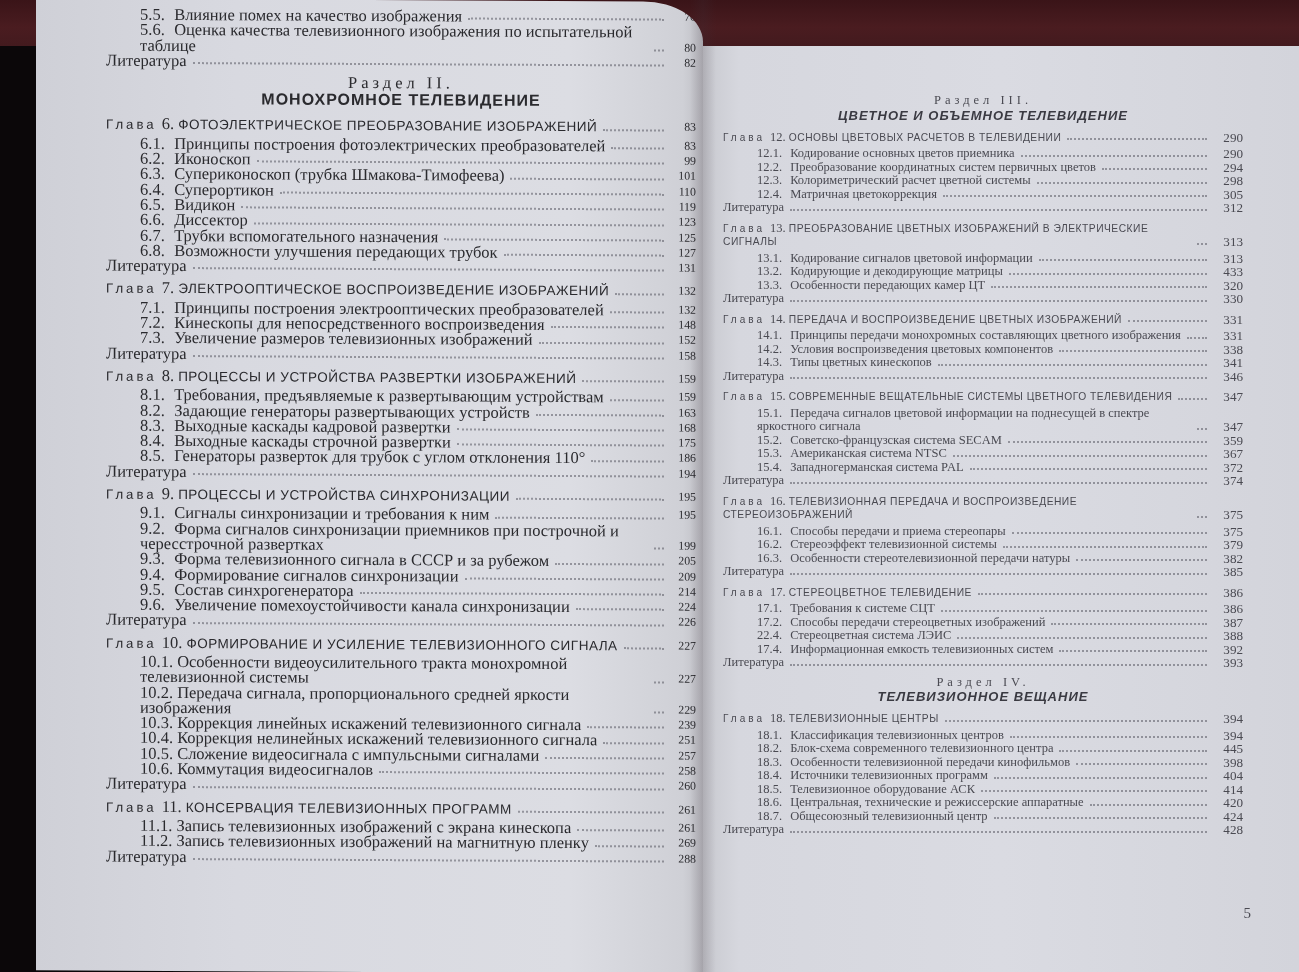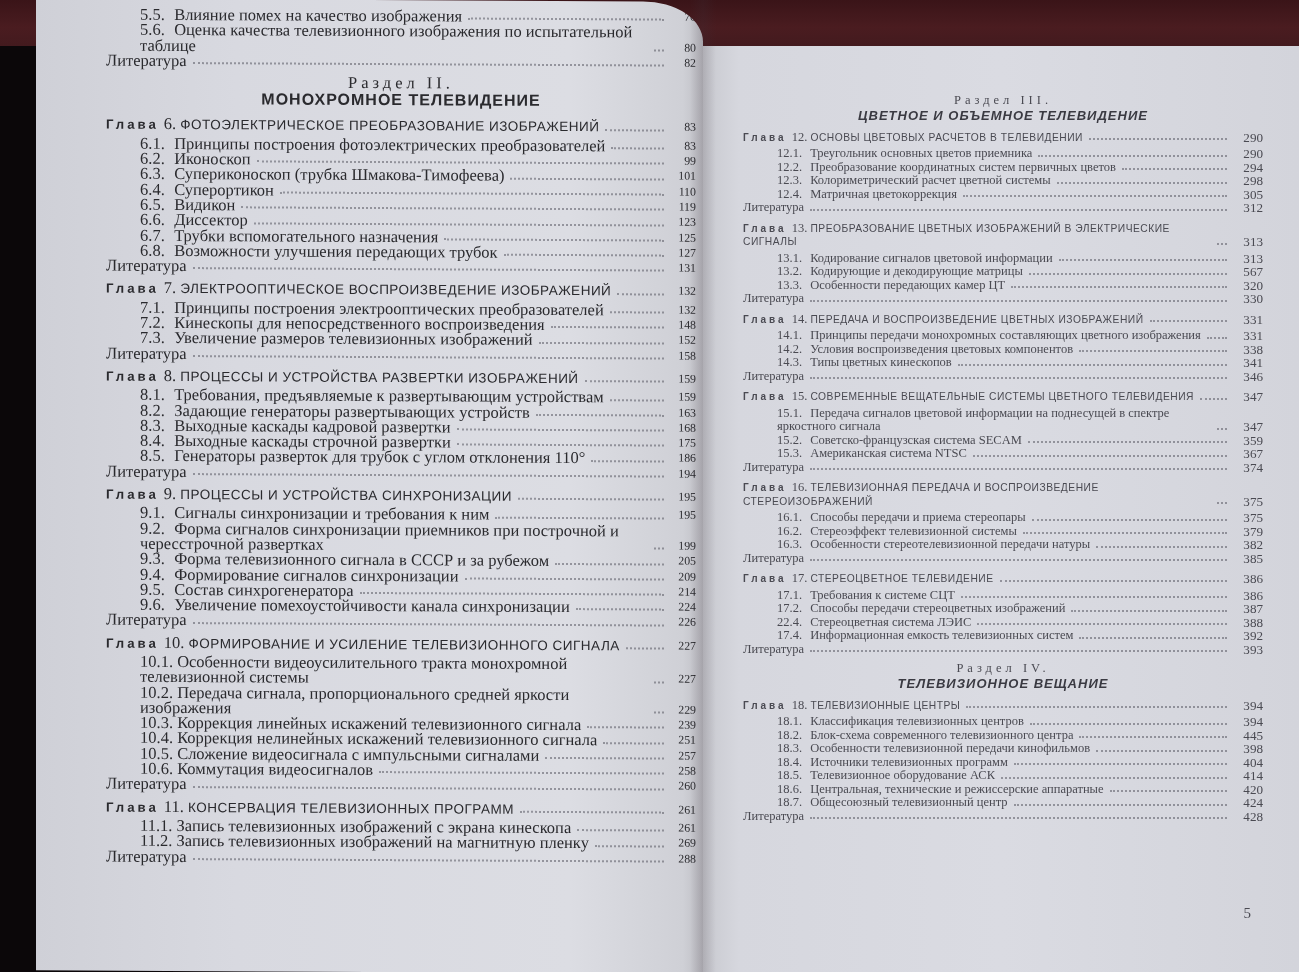--- a/index.html
+++ b/index.html
@@ -28,35 +28,35 @@
     background: linear-gradient(90deg, #c8c9cf 0%, #d6d7de 6%, #dadbe2 50%, #d3d4db 100%);
   }
   .spine-shadow {
     position: absolute; left: 690px; top: 0; width: 26px; height: 972px;
     background: linear-gradient(90deg, rgba(0,0,0,0) 0%, rgba(60,50,60,0.18) 50%, rgba(0,0,0,0) 100%);
     pointer-events: none;
   }
 
   .toc { position: absolute; }
   .toc-left { left: 70px; top: 8px; width: 590px; font-size: 16.5px; line-height: 15.3px; }
-  .toc-right { left: 40px; top: 42px; width: 520px; font-size: 12.5px; line-height: 13.5px; color: #4a4a52; }
+  .toc-right { left: 20px; top: 42px; width: 520px; font-size: 12.5px; line-height: 13.5px; color: #4a4a52; }
 
   .section-label { text-align: center; letter-spacing: 4px; margin-top: 6px; }
   .section-title { text-align: center; font-family: "Liberation Sans", sans-serif; font-weight: bold; letter-spacing: 1px; margin-bottom: 4px; }
   .toc-left .section-title { font-size: 16px; line-height: 20px; }
   .toc-right .section-title { font-size: 13px; line-height: 16px; color: #3a3a42; font-style: italic; }
 
   .row { display: flex; align-items: flex-end; }
   .row .label { flex: 0 1 auto; }
   .row .dots { flex: 1 1 auto; border-bottom: 2px dotted rgba(60,60,70,0.45); margin: 0 6px 4px 6px; min-width: 10px; height: 0; }
   .row .pg { flex: 0 0 auto; width: 26px; text-align: right; font-size: 0.72em; }
   .toc-right .row .pg { font-size: 1.05em; width: 30px; }
 
   .chapter { margin-top: 7px; margin-bottom: 3px; }
-  .chapter .ch-word { font-family: "Liberation Sans", sans-serif; font-weight: bold; letter-spacing: 3px; font-size: 0.8em; margin-right: 5px; margin-top: 32px; }
+  .chapter .ch-word { font-family: "Liberation Sans", sans-serif; font-weight: normal; letter-spacing: 3px; font-size: 0.8em; margin-right: 5px; margin-top: 32px; }
   .chapter .ch-title { font-family: "Liberation Sans", sans-serif; text-transform: uppercase; font-size: 0.82em; letter-spacing: 0.5px; }
   .item { padding-left: 34px; }
   .item .num { display: inline-block; min-width: 30px; }
   .lit { }
 
   .page-number { position: absolute; right: 48px; bottom: 50px; font-size: 15px; color: #4a4a52; }
 </style>
 </head>
 <body>
 
@@ -297,21 +297,21 @@
 <div class="page page-right">
   <div class="toc toc-right" id="right-toc">
       <div class="section-label">Раздел III.</div>
       <div class="section-title">ЦВЕТНОЕ И ОБЪЕМНОЕ ТЕЛЕВИДЕНИЕ</div>
       <div class="row chapter">
         <span class="label"><span class="ch-word">Глава</span><span class="ch-num">12.</span> <span class="ch-title">Основы цветовых расчетов в телевидении</span></span>
         <span class="dots"></span>
         <span class="pg">290</span>
       </div>
       <div class="row item">
-        <span class="label"><span class="num">12.1.</span> <span class="title">Треугольник основных цветов приемника</span></span>
+        <span class="label"><span class="num">12.1.</span> <span class="title">Кодирование основных цветов приемника</span></span>
         <span class="dots"></span>
         <span class="pg">290</span>
       </div>
       <div class="row item">
         <span class="label"><span class="num">12.2.</span> <span class="title">Преобразование координатных систем первичных цветов</span></span>
         <span class="dots"></span>
         <span class="pg">294</span>
       </div>
       <div class="row item">
         <span class="label"><span class="num">12.3.</span> <span class="title">Колориметрический расчет цветной системы</span></span>
@@ -334,21 +334,21 @@
         <span class="pg">313</span>
       </div>
       <div class="row item">
         <span class="label"><span class="num">13.1.</span> <span class="title">Кодирование сигналов цветовой информации</span></span>
         <span class="dots"></span>
         <span class="pg">313</span>
       </div>
       <div class="row item">
         <span class="label"><span class="num">13.2.</span> <span class="title">Кодирующие и декодирующие матрицы</span></span>
         <span class="dots"></span>
-        <span class="pg">567</span>
+        <span class="pg">433</span>
       </div>
       <div class="row item">
         <span class="label"><span class="num">13.3.</span> <span class="title">Особенности передающих камер ЦТ</span></span>
         <span class="dots"></span>
         <span class="pg">320</span>
       </div>
       <div class="row lit">
         <span class="label"><span class="title">Литература</span></span>
         <span class="dots"></span>
         <span class="pg">330</span>
@@ -390,20 +390,25 @@
       </div>
       <div class="row item">
         <span class="label"><span class="num">15.2.</span> <span class="title">Советско-французская система SECAM</span></span>
         <span class="dots"></span>
         <span class="pg">359</span>
       </div>
       <div class="row item">
         <span class="label"><span class="num">15.3.</span> <span class="title">Американская система NTSC</span></span>
         <span class="dots"></span>
         <span class="pg">367</span>
+      </div>
+      <div class="row item">
+        <span class="label"><span class="num">15.4.</span> <span class="title">Западногерманская система PAL</span></span>
+        <span class="dots"></span>
+        <span class="pg">372</span>
       </div>
       <div class="row lit">
         <span class="label"><span class="title">Литература</span></span>
         <span class="dots"></span>
         <span class="pg">374</span>
       </div>
       <div class="row chapter">
         <span class="label"><span class="ch-word">Глава</span><span class="ch-num">16.</span> <span class="ch-title">Телевизионная передача и воспроизведение стереоизображений</span></span>
         <span class="dots"></span>
         <span class="pg">375</span>

